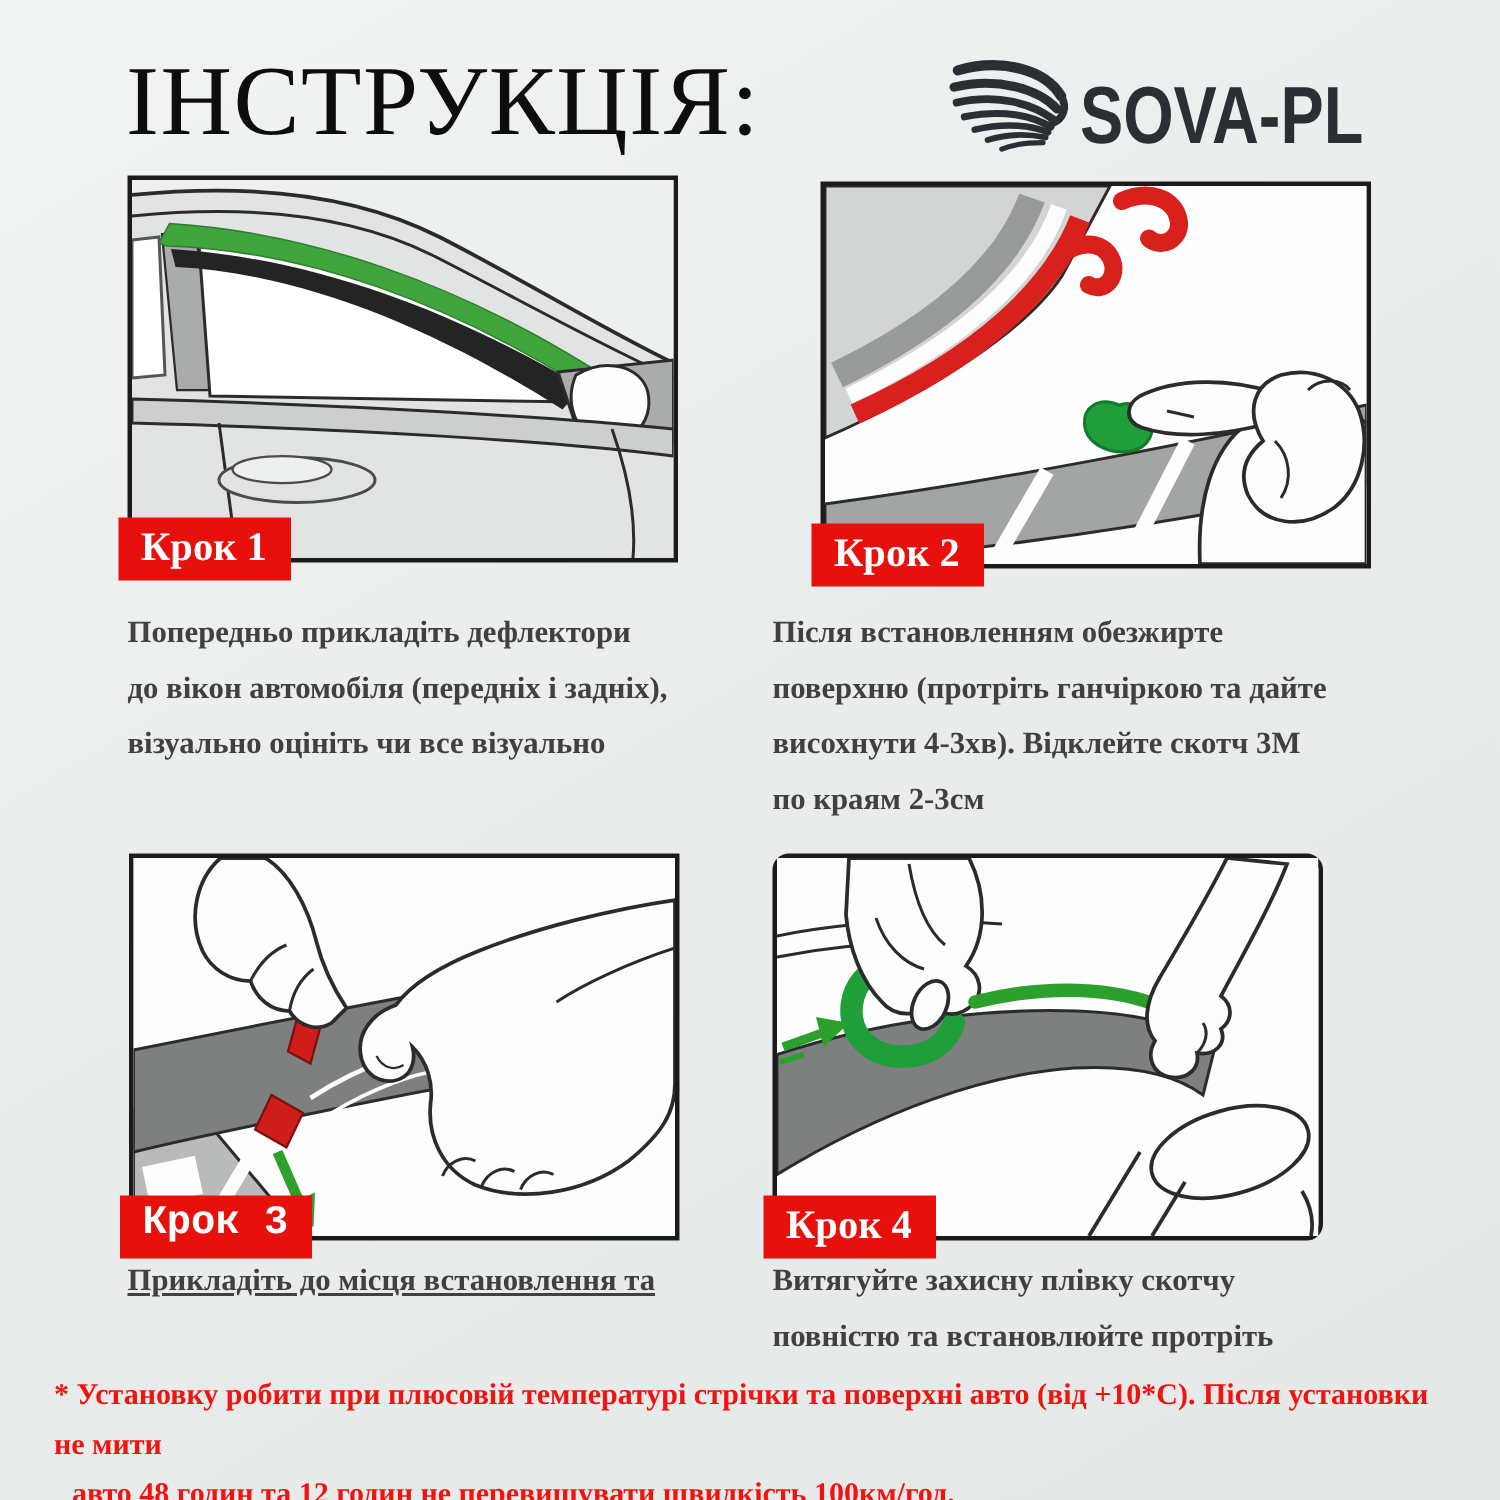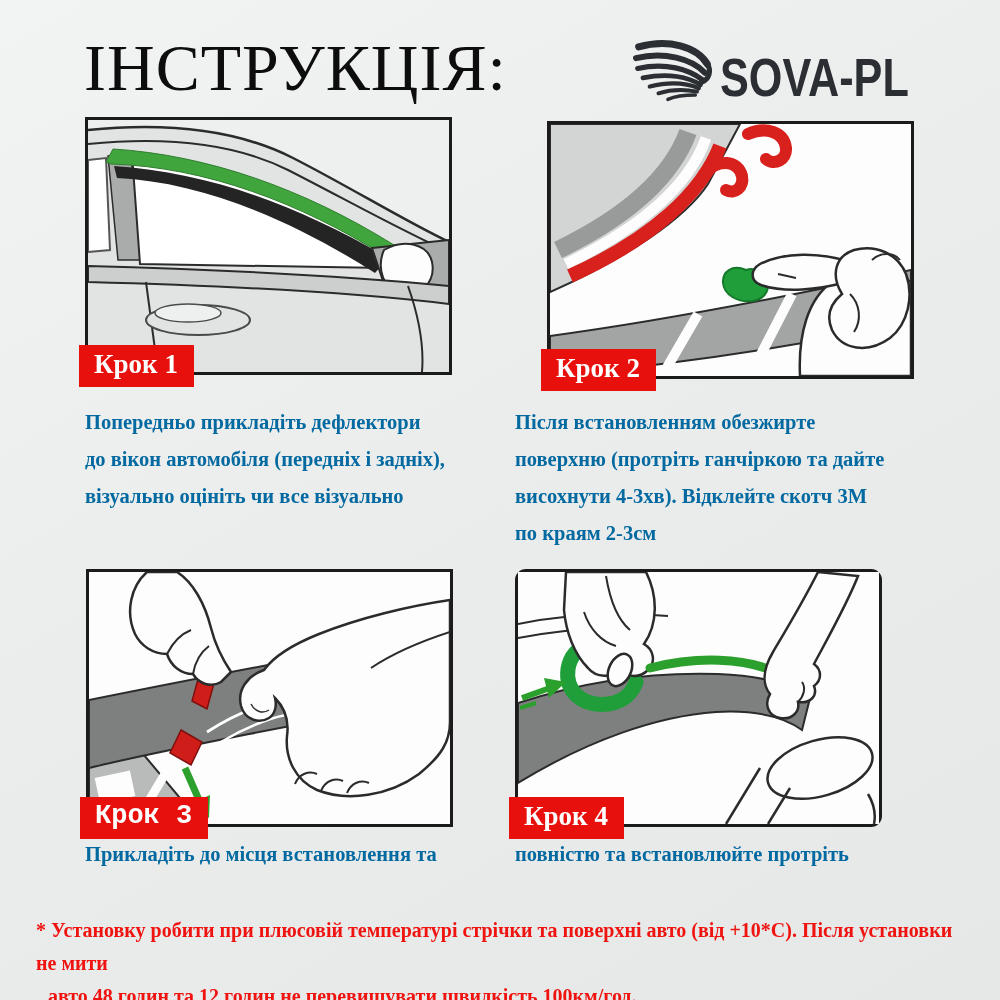--- a/index.html
+++ b/index.html
@@ -22,21 +22,21 @@
     position:absolute;width:367px;height:258px;box-sizing:border-box;
     border:3px solid #1b1b1b;background:#fdfdfd;
   }
   .panel svg{display:block;width:100%;height:100%;}
   .badge{
     position:absolute;left:-9px;bottom:-15px;z-index:3;
     background:#e8100d;color:#ffffff;font-weight:bold;font-size:27px;
     padding:3px 16px 7px 15px;line-height:1.2;white-space:nowrap;
   }
   .caption{
-    position:absolute;width:420px;color:#0369a1;font-weight:bold;
+    position:absolute;width:420px;color:#404040;font-weight:bold;
     font-size:20.5px;line-height:37px;
   }
   .footnote{
     position:absolute;left:36px;top:914px;width:940px;
     color:#ef1410;font-weight:bold;font-size:20px;line-height:33px;
   }
   .footnote .fn2{padding-left:12px;}
 </style>
 </head>
 <body>
@@ -211,24 +211,25 @@
   <div>візуально оцініть чи все візуально</div>
 </div>
 
 <div class="caption" style="left:515px;top:404px;">
   <div>Після встановленням обезжирте</div>
   <div>поверхню (протріть ганчіркою та дайте</div>
   <div>висохнути 4-3хв). Відклейте скотч 3М</div>
   <div>по краям 2-3см</div>
 </div>
 
-<div class="caption" style="left:85px;top:836px;">
+<div class="caption" style="left:85px;top:836px;text-decoration:underline;">
   <div>Прикладіть до місця встановлення та</div>
 </div>
 
 <div class="caption" style="left:515px;top:836px;">
+  <div>Витягуйте захисну плівку скотчу</div>
   <div>повністю та встановлюйте протріть</div>
 </div>
 
 <div class="footnote">
   <div>* Установку робити при плюсовій температурі стрічки та поверхні авто (від +10*C). Після установки не мити</div>
   <div class="fn2">авто 48 годин та 12 годин не перевищувати швидкість 100км/год.</div>
 </div>
 
 </body></html>

